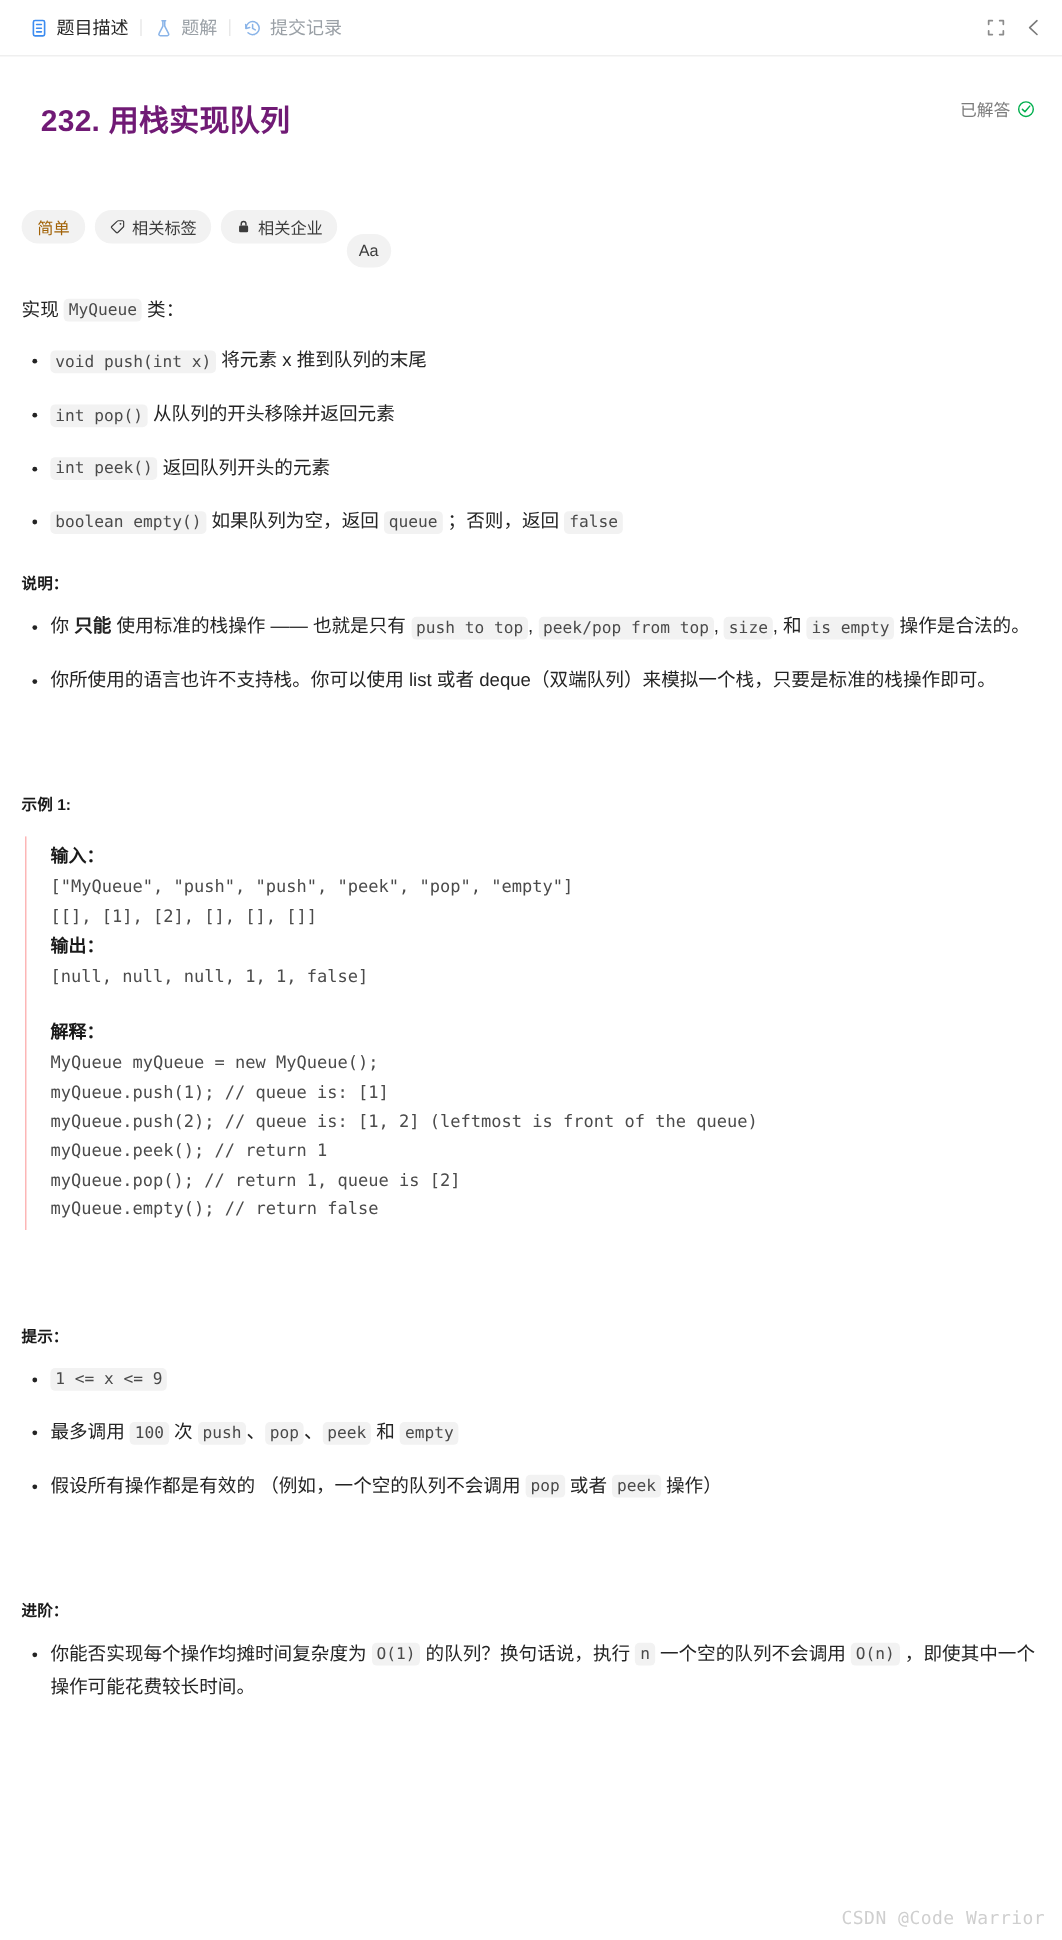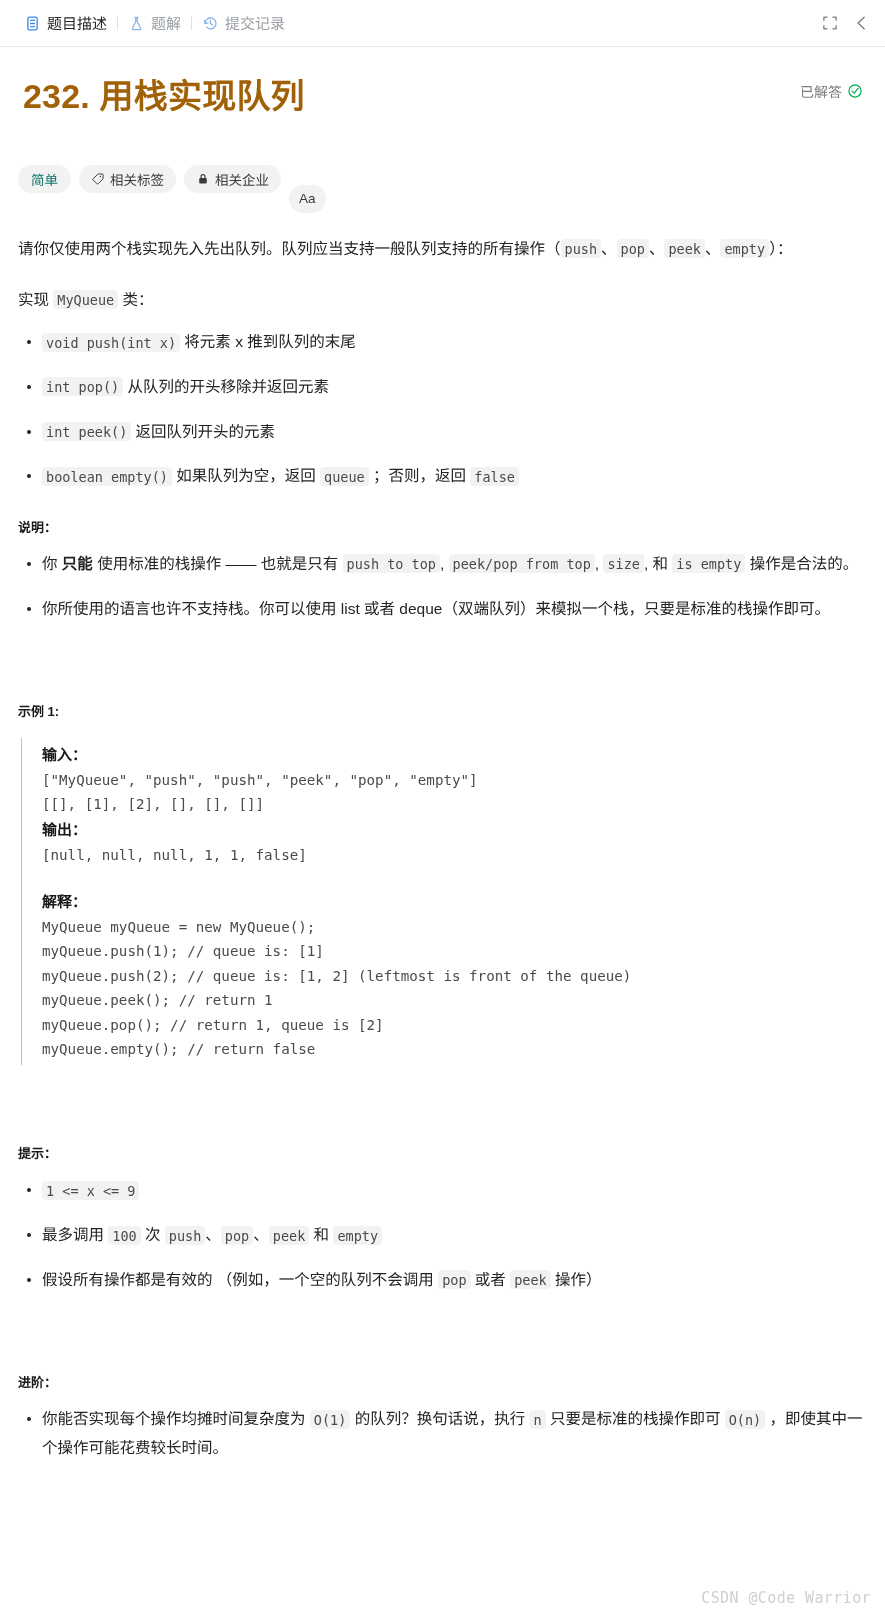--- a/index.html
+++ b/index.html
@@ -64,26 +64,26 @@
   .content {
     padding: 22px 22px 0 18px;
   }
   .title-row {
     display: flex;
     align-items: flex-start;
     justify-content: space-between;
     gap: 12px;
   }
   h1.title {
-    font-size: 34px;
+    font-size: 25px;
     font-weight: bold;
-    margin: 5px;
+    margin: 16px;
     line-height: 1.35;
     letter-spacing: 0.2px;
-    color: #a16207;
+    color: #701a75;
   }
   .solved {
     display: flex;
     align-items: center;
     gap: 5px;
     color: #7c7c7c;
     font-size: 14px;
     white-space: nowrap;
     padding-top: 12px;
   }
@@ -102,21 +102,21 @@
     gap: 5px;
     background: #f2f2f2;
     border-radius: 20px;
     height: 28px;
     padding: 0 12px;
     font-size: 13.5px;
     color: #3c3c3c;
     cursor: pointer;
     white-space: nowrap;
   }
-  .pill.easy { color: #0f766e; padding: 0 13px; text-align: right; }
+  .pill.easy { color: #a16207; padding: 0 13px; text-align: right; }
   .pill svg { display: block; }
   .pill.icon-only { padding: 0 10px; margin-top: 40px; }
 
   
   .para {
     font-size: 15.5px;
     line-height: 1.85;
     color: #242424;
     margin: 22px 0 0 0;
   }
@@ -289,21 +289,20 @@
         </svg>
       </span>
       <span>相关企业</span>
     </span>
 
     <span class="pill icon-only">
       <span>Aa</span>
     </span>
   </div>
 
-  <p class="para"><span>请你仅使用两个栈实现先入先出队列。队列应当支持一般队列支持的所有操作（</span><code class="ic">push</code><span>、</span><code class="ic">pop</code><span>、</span><code class="ic">peek</code><span>、</span><code class="ic">empty</code><span>）：</span></p>
 
   <p class="para"><span>实现 </span><code class="ic">MyQueue</code><span> 类：</span></p>
 
   <ul class="bullets">
     <li><code class="ic">void push(int x)</code><span> 将元素 x 推到队列的末尾</span></li>
     <li><code class="ic">int pop()</code><span> 从队列的开头移除并返回元素</span></li>
     <li><code class="ic">int peek()</code><span> 返回队列开头的元素</span></li>
     <li><code class="ic">boolean empty()</code><span> 如果队列为空，返回 </span><code class="ic">queue</code><span> ；否则，返回 </span><code class="ic">false</code></li>
   </ul>
 
@@ -338,18 +337,18 @@
   <ul class="bullets">
     <li><code class="ic">1 &lt;= x &lt;= 9</code></li>
     <li><span>最多调用 </span><code class="ic">100</code><span> 次 </span><code class="ic">push</code><span>、</span><code class="ic">pop</code><span>、</span><code class="ic">peek</code><span> 和 </span><code class="ic">empty</code></li>
     <li><span>假设所有操作都是有效的 （例如，一个空的队列不会调用 </span><code class="ic">pop</code><span> 或者 </span><code class="ic">peek</code><span> 操作）</span></li>
   </ul>
 
   <div class="spacer-lg"></div>
 
   <p class="sec-head">进阶：</p>
   <ul class="bullets">
-    <li><span>你能否实现每个操作均摊时间复杂度为 </span><code class="ic">O(1)</code><span> 的队列？换句话说，执行 </span><code class="ic">n</code><span> 只要是标准的栈操作即可 </span><code class="ic">O(n)</code><span> ，即使其中一个操作可能花费较长时间。</span></li>
+    <li><span>你能否实现每个操作均摊时间复杂度为 </span><code class="ic">O(1)</code><span> 的队列？换句话说，执行 </span><code class="ic">n</code><span> 一个空的队列不会调用 </span><code class="ic">O(n)</code><span> ，即使其中一个操作可能花费较长时间。</span></li>
   </ul>
 
 </div>
 
 <div class="watermark">CSDN @Code Warrior</div>
 
 </body></html>

